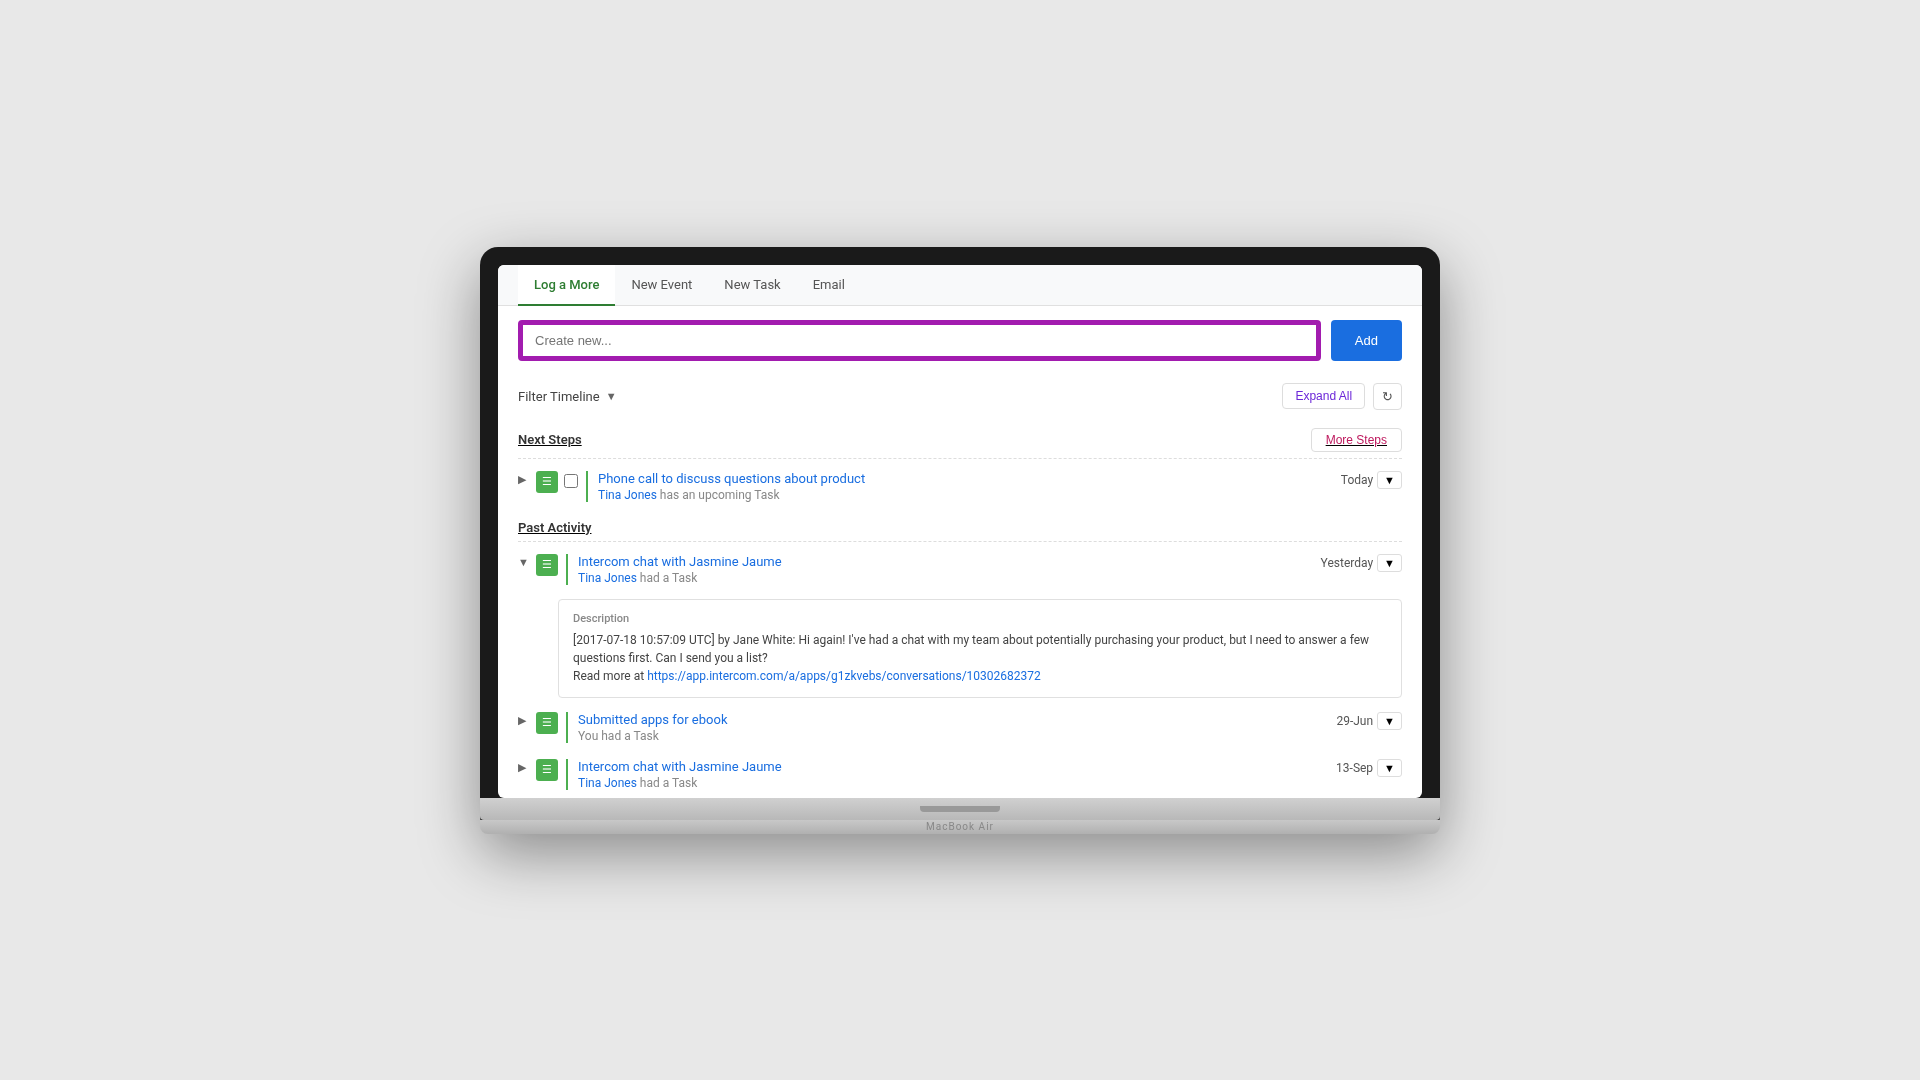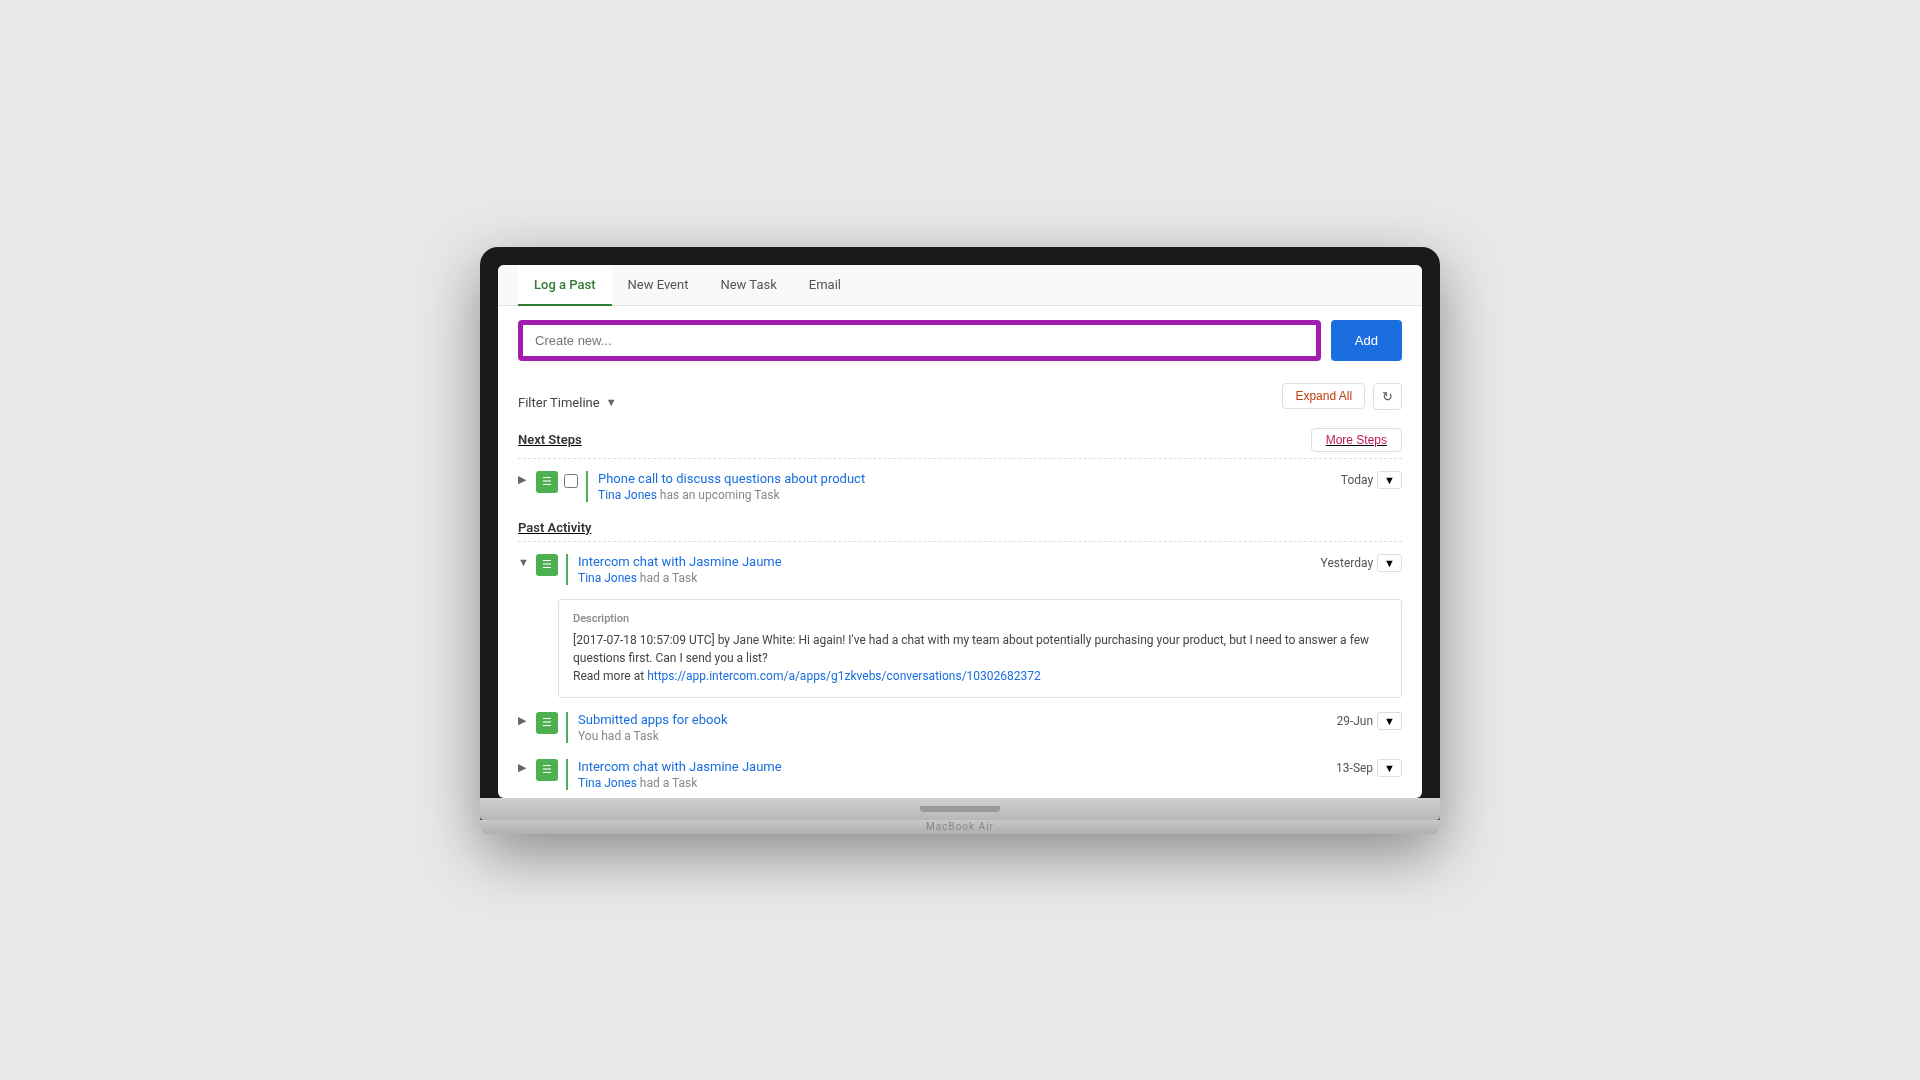--- a/index.html
+++ b/index.html
@@ -117,21 +117,21 @@
       padding: 8px 24px;
       font-size: 13px;
       font-weight: 500;
       cursor: pointer;
     }
 
     
     .timeline-controls {
       display: flex;
       justify-content: space-between;
-      align-items: flex-end;
+      align-items: center;
       padding: 8px 20px;
       background: #fff;
     }
 
     .filter-timeline {
       display: flex;
       align-items: center;
       gap: 6px;
       font-size: 13px;
       color: #444;
@@ -148,21 +148,21 @@
       align-items: center;
       gap: 8px;
     }
 
     .expand-all-btn {
       border: 1px solid #ddd;
       background: #fff;
       border-radius: 4px;
       padding: 5px 12px;
       font-size: 12px;
-      color: #c2410c;
+      color: #6d28d9;
       cursor: pointer;
     }
 
     .refresh-btn {
       border: 1px solid #ddd;
       background: #fff;
       border-radius: 4px;
       padding: 5px 8px;
       font-size: 13px;
       color: #555;
@@ -313,21 +313,21 @@
     }
   </style>
 </head>
 <body>
 
 <div class="laptop-outer">
   <div class="laptop-screen">
     <div class="app-container">
 
       <div class="tabs-bar">
-        <div class="tab active">Log a Past</div>
+        <div class="tab active">Log a More</div>
         <div class="tab">New Event</div>
         <div class="tab">New Task</div>
         <div class="tab">Email</div>
       </div>
 
       <div class="search-bar">
         <input class="search-input" type="text" placeholder="Create new..." style="">
         <button class="add-button">Add</button>
       </div>
 

